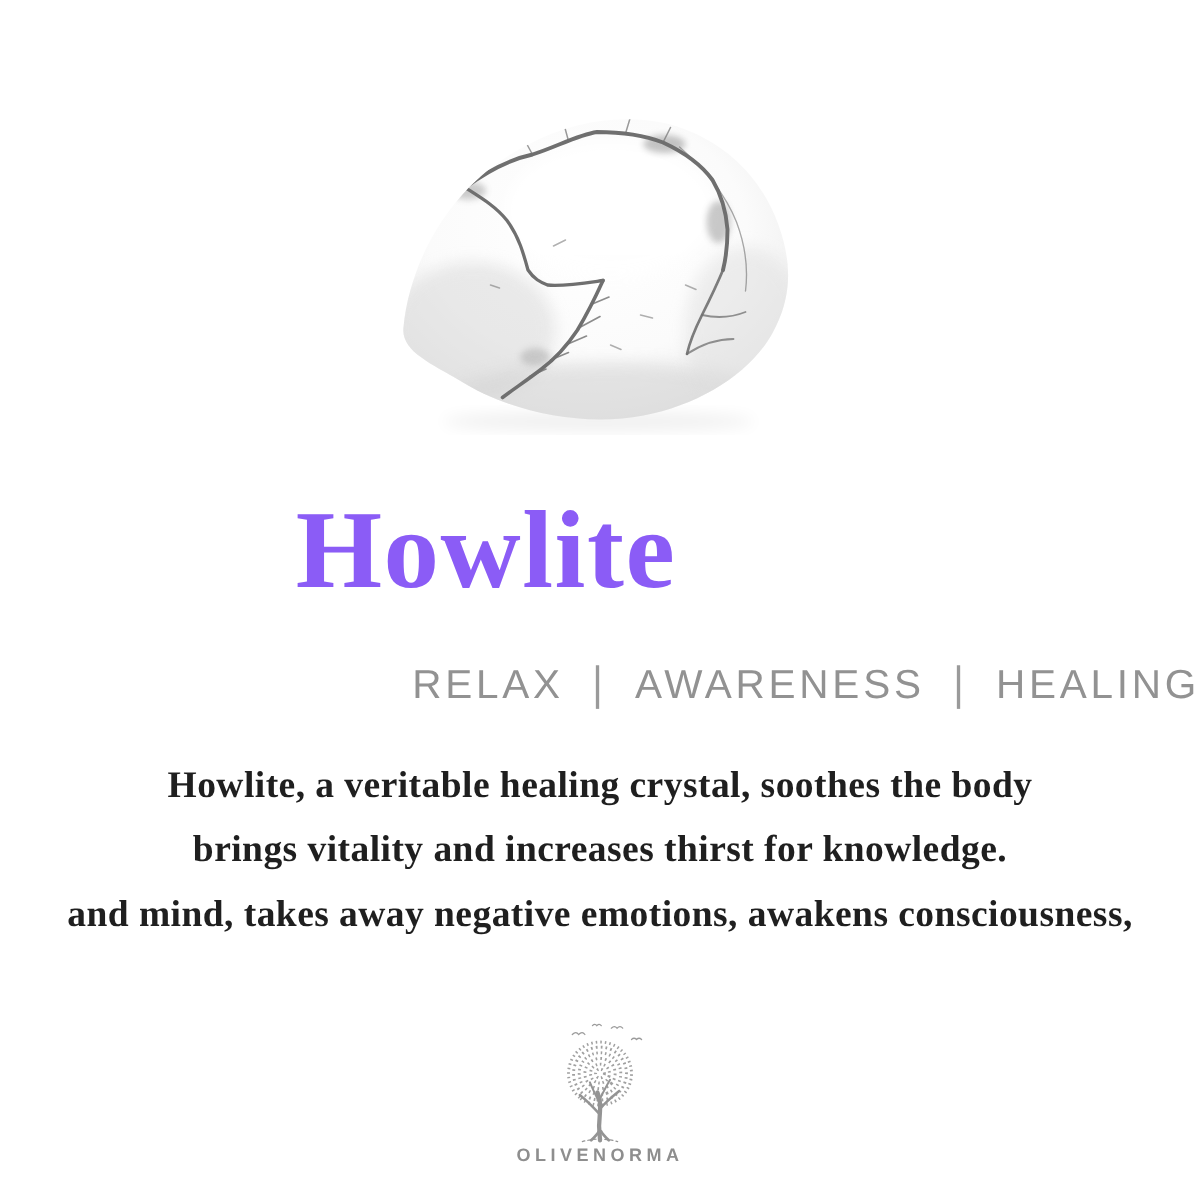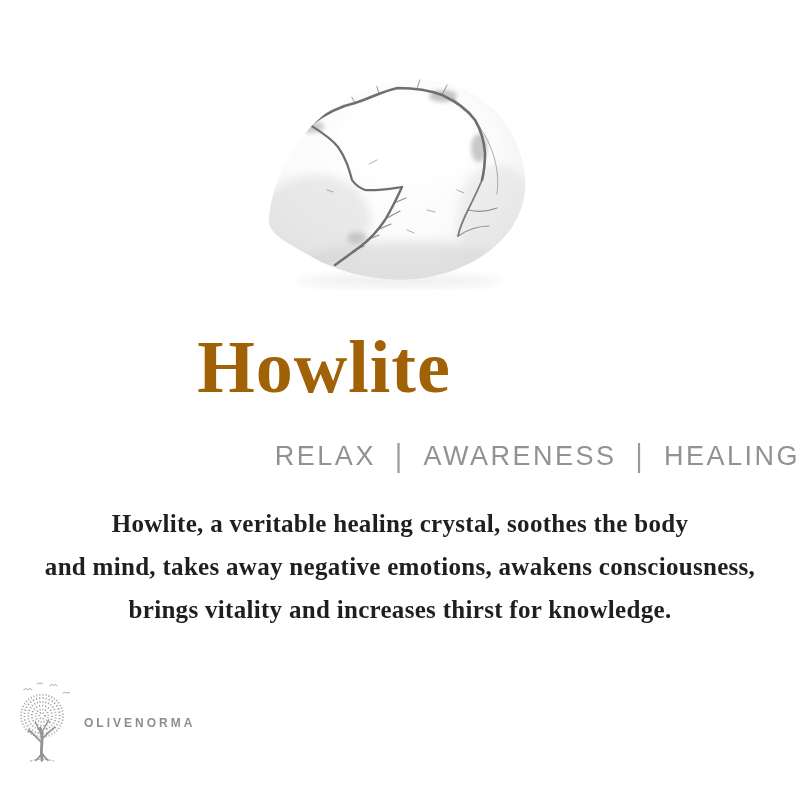--- a/index.html
+++ b/index.html
@@ -16,21 +16,21 @@
     width:285px;height:220px;
   }
   .title{
     position:absolute;
     top:330px;left:0;width:648px;
     text-align:center;
     font-family:"Liberation Serif",serif;
     font-weight:bold;
     font-size:74px;
     line-height:1;
-    color:#a16207;
+    color:#8b5cf6;
     letter-spacing:1px;
   }
   .traits{
     position:absolute;
     top:441px;left:0;width:800px;
     text-align:right;
     font-family:"Liberation Sans",sans-serif;
     font-size:27px;
     letter-spacing:2.5px;
     color:#929292;
@@ -51,21 +51,21 @@
     font-weight:bold;
     font-size:25px;
     line-height:43px;
     color:#1f1f1f;
     letter-spacing:0.3px;
   }
   .description .line{white-space:nowrap;}
   .brand{
     position:absolute;
     top:682px;left:0;width:800px;
-    display:flex;flex-direction:row;align-items:center;
+    display:flex;flex-direction:column;align-items:center;
   }
   .brand .wordmark{
     margin-top:1px;
     font-family:"Liberation Sans",sans-serif;
     font-weight:bold;
     font-size:12px;
     letter-spacing:3px;
     color:#8e8e8e;
   }
 </style>
@@ -137,22 +137,22 @@
   </div>
 
   <div class="title">Howlite</div>
 
   <div class="traits">
     <span>RELAX</span><span class="sep">|</span><span>AWARENESS</span><span class="sep">|</span><span>HEALING</span>
   </div>
 
   <div class="description">
     <div class="line">Howlite, a veritable healing crystal, soothes the body</div>
+    <div class="line">brings vitality and increases thirst for knowledge.</div>
     <div class="line">and mind, takes away negative emotions, awakens consciousness,</div>
-    <div class="line">brings vitality and increases thirst for knowledge.</div>
   </div>
 
   <div class="brand">
     <svg width="84" height="80" viewBox="0 0 100 95" xmlns="http://www.w3.org/2000/svg">
 
       <g fill="none" stroke="#9b9b9b" stroke-width="1" stroke-linecap="round">
         <path d="M 28 9 q 3 -3 5 0 q 3 -3 5 0"></path>
         <path d="M 59 4 q 2.5 -2.5 4.5 0 q 2.5 -2.5 4.5 0"></path>
         <path d="M 75 13 q 2 -2 4 0 q 2 -2 4 0"></path>
         <path d="M 44 2 q 2 -2 3.5 0 q 2 -2 3.5 0"></path>

